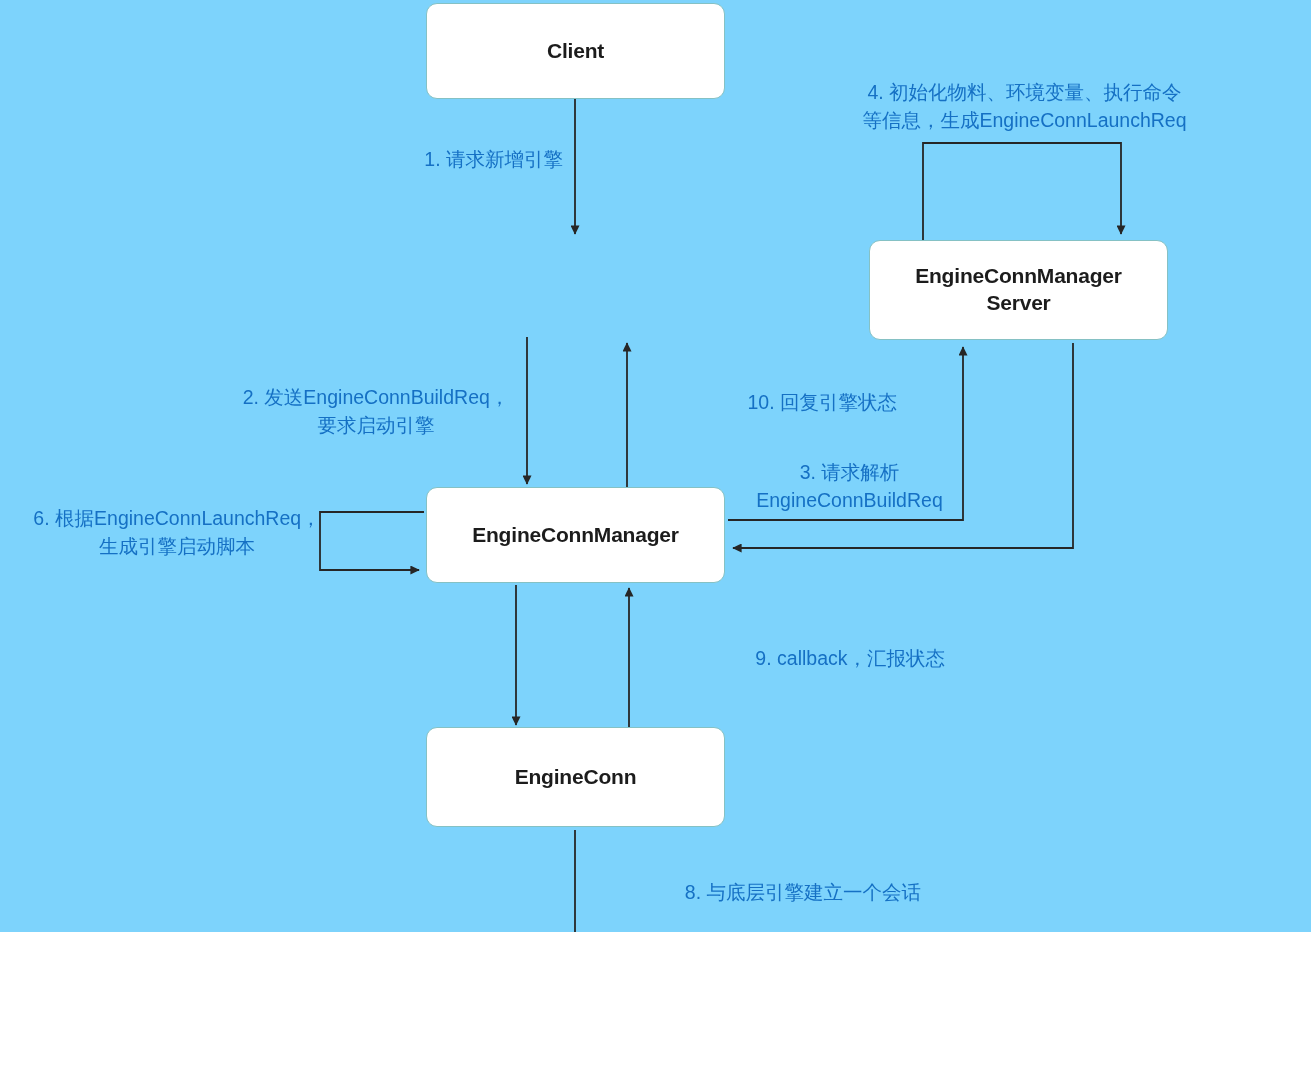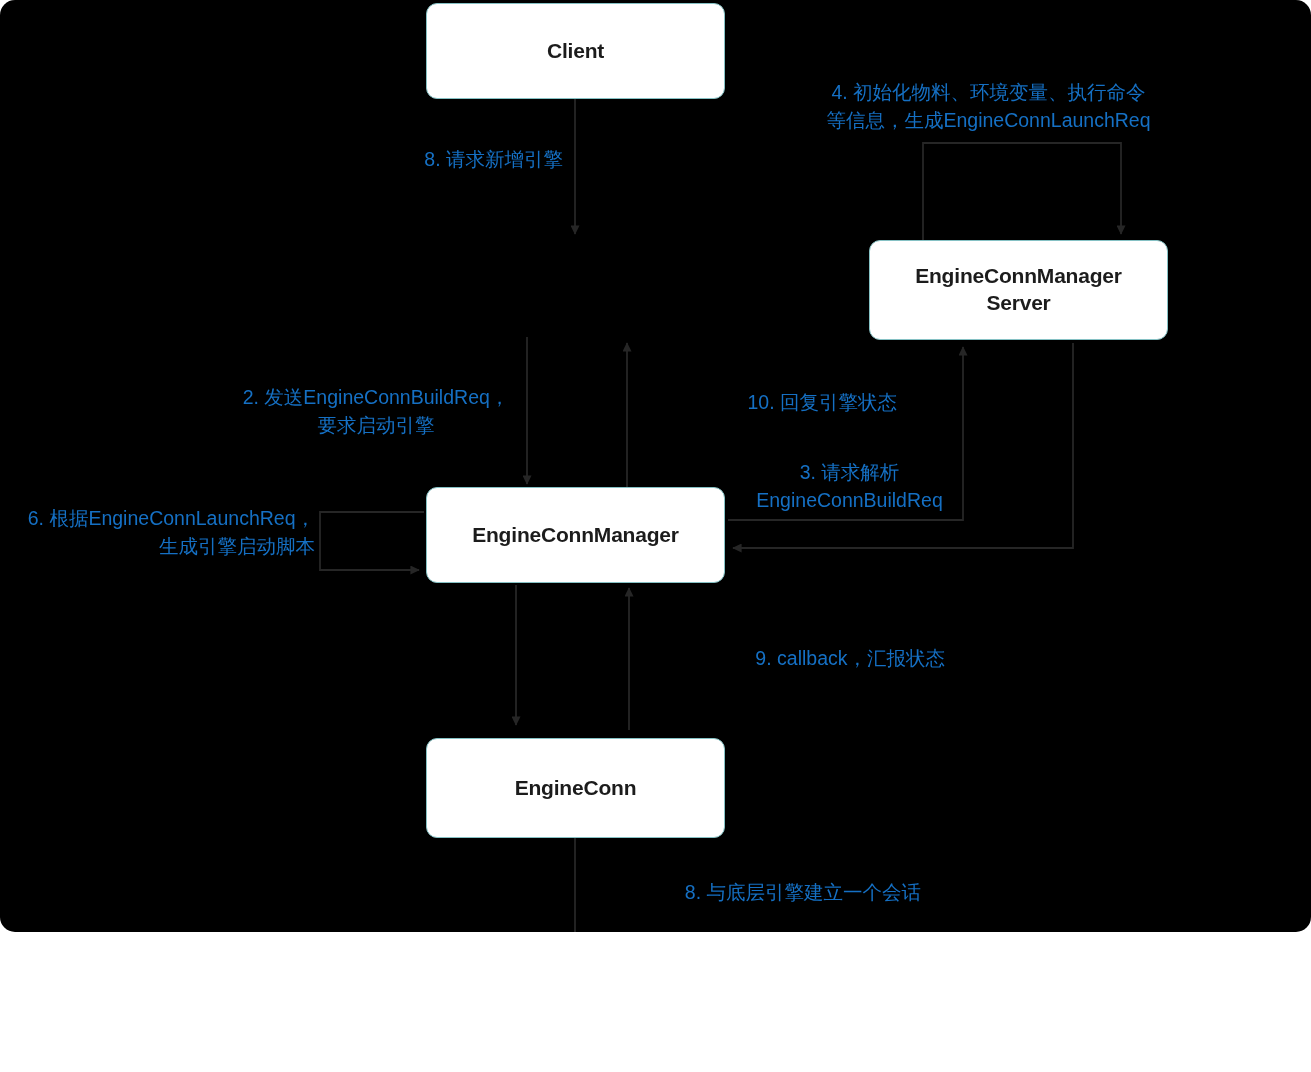--- a/index.html
+++ b/index.html
@@ -8,23 +8,22 @@
     padding: 0;
     background: #ffffff;
   }
   body {
     font-family: "Liberation Sans", "DejaVu Sans", sans-serif;
   }
   #diagram-root {
     position: relative;
     width: 1311px;
     height: 932px;
-    background: #000000;
+    background: #7dd3fc;
     overflow: hidden;
-    border-radius: 15px;
   }
   #diagram-svg {
     position: absolute;
     left: 0;
     top: 0;
     width: 1311px;
     height: 1072px;
   }
   .node-box {
     position: absolute;
@@ -102,41 +101,41 @@
 
   <div class="node-box" style="left:869px; top:240px; width:299px; height:100px;">
     <span class="node-label">EngineConnManager
 Server</span>
   </div>
 
   <div class="node-box" style="left:426px; top:487px; width:299px; height:96px;">
     <span class="node-label">EngineConnManager</span>
   </div>
 
-  <div class="node-box" style="left:426px; top:727px; width:299px; height:100px;margin-top:11px;">
+  <div class="node-box" style="left:426px; top:727px; width:299px; height:100px;">
     <span class="node-label">EngineConn</span>
   </div>
 
   <div class="node-box" style="left:426px; top:972px; width:299px; height:96px;">
     <span class="node-label">Engine</span>
   </div>
 
-  <div class="edge-label right" style="left:243px; top:146px; width:320px;">8. 请求新增引擎</div>
+  <div class="edge-label right" style="left:243px; top:146px; width:320px;">1. 请求新增引擎</div>
 
   <div class="edge-label center" style="left:226px; top:384px; width:300px;">2. 发送EngineConnBuildReq，
 要求启动引擎</div>
 
   <div class="edge-label center" style="left:735px; top:459px; width:229px;">3. 请求解析
 EngineConnBuildReq</div>
 
-  <div class="edge-label center" style="left:776px; top:79px; width:425px;text-align:center;">4. 初始化物料、环境变量、执行命令
+  <div class="edge-label center" style="left:812px; top:79px; width:425px;text-align:center;">4. 初始化物料、环境变量、执行命令
 等信息，生成EngineConnLaunchReq</div>
 
 
-  <div class="edge-label center" style="left:5px; top:505px; width:310px;text-align:right;">6. 根据EngineConnLaunchReq，
+  <div class="edge-label center" style="left:22px; top:505px; width:310px;">6. 根据EngineConnLaunchReq，
 生成引擎启动脚本</div>
 
 
   <div class="edge-label left" style="left:645px; top:645px; width:300px;">9. callback，汇报状态</div>
 
   <div class="edge-label left" style="left:637px; top:389px; width:260px;">10. 回复引擎状态</div>
 
   <div class="edge-label left" style="left:591px; top:879px; width:330px;">8. 与底层引擎建立一个会话</div>
 
 </div>

